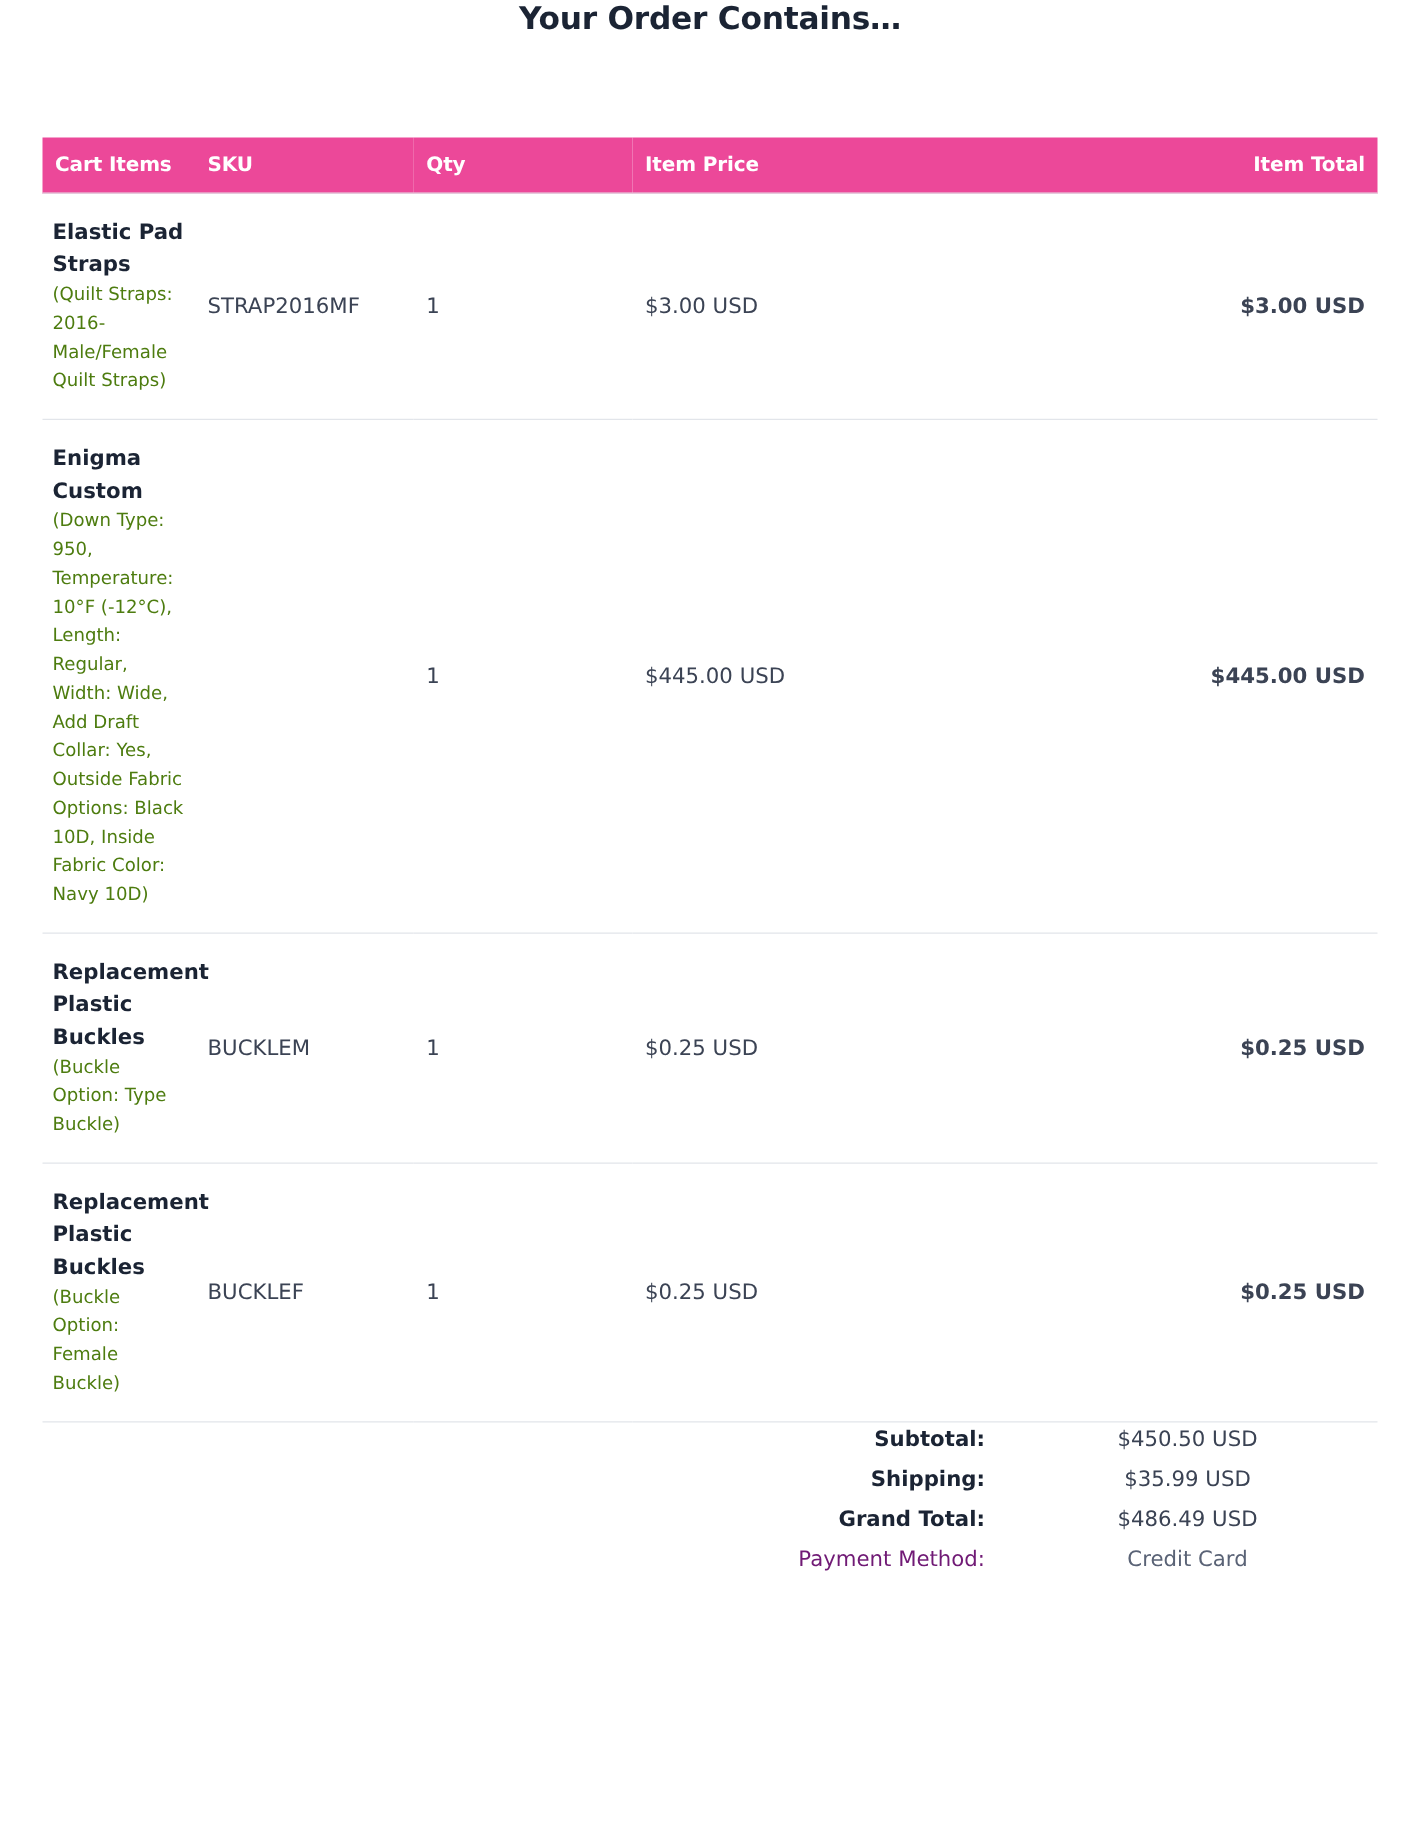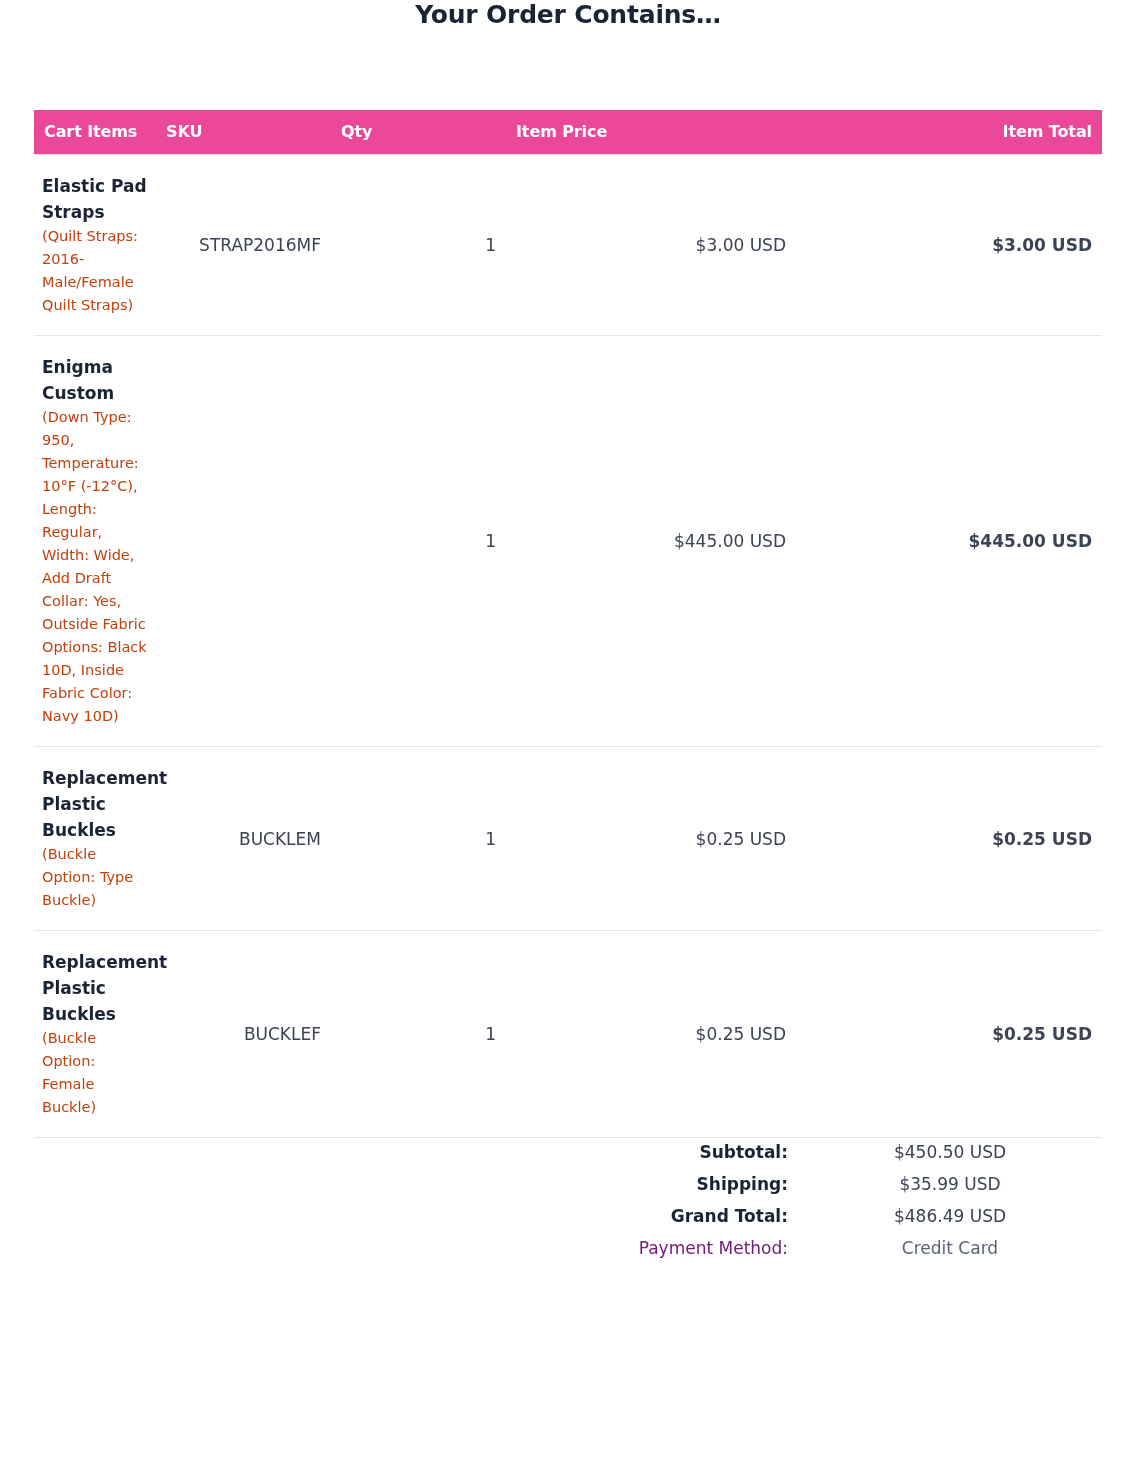--- a/index.html
+++ b/index.html
@@ -73,26 +73,26 @@
   .item-name {
     font-weight: bold;
     font-size: 17px;
     color: #1b2434;
     line-height: 26px;
     display: block;
   }
   .item-options {
     display: block;
     font-size: 14.5px;
-    color: #c2410c;
+    color: #4d7c0f;
     line-height: 23px;
     font-weight: normal;
   }
   td.sku, td.qty, td.price {
-    text-align: right;
+    text-align: left;
     font-size: 17px;
     color: #3b4354;
   }
   td.total {
     text-align: right;
     font-weight: bold;
     font-size: 17px;
     color: #1b2434;
     padding-right: 8px;
   }

